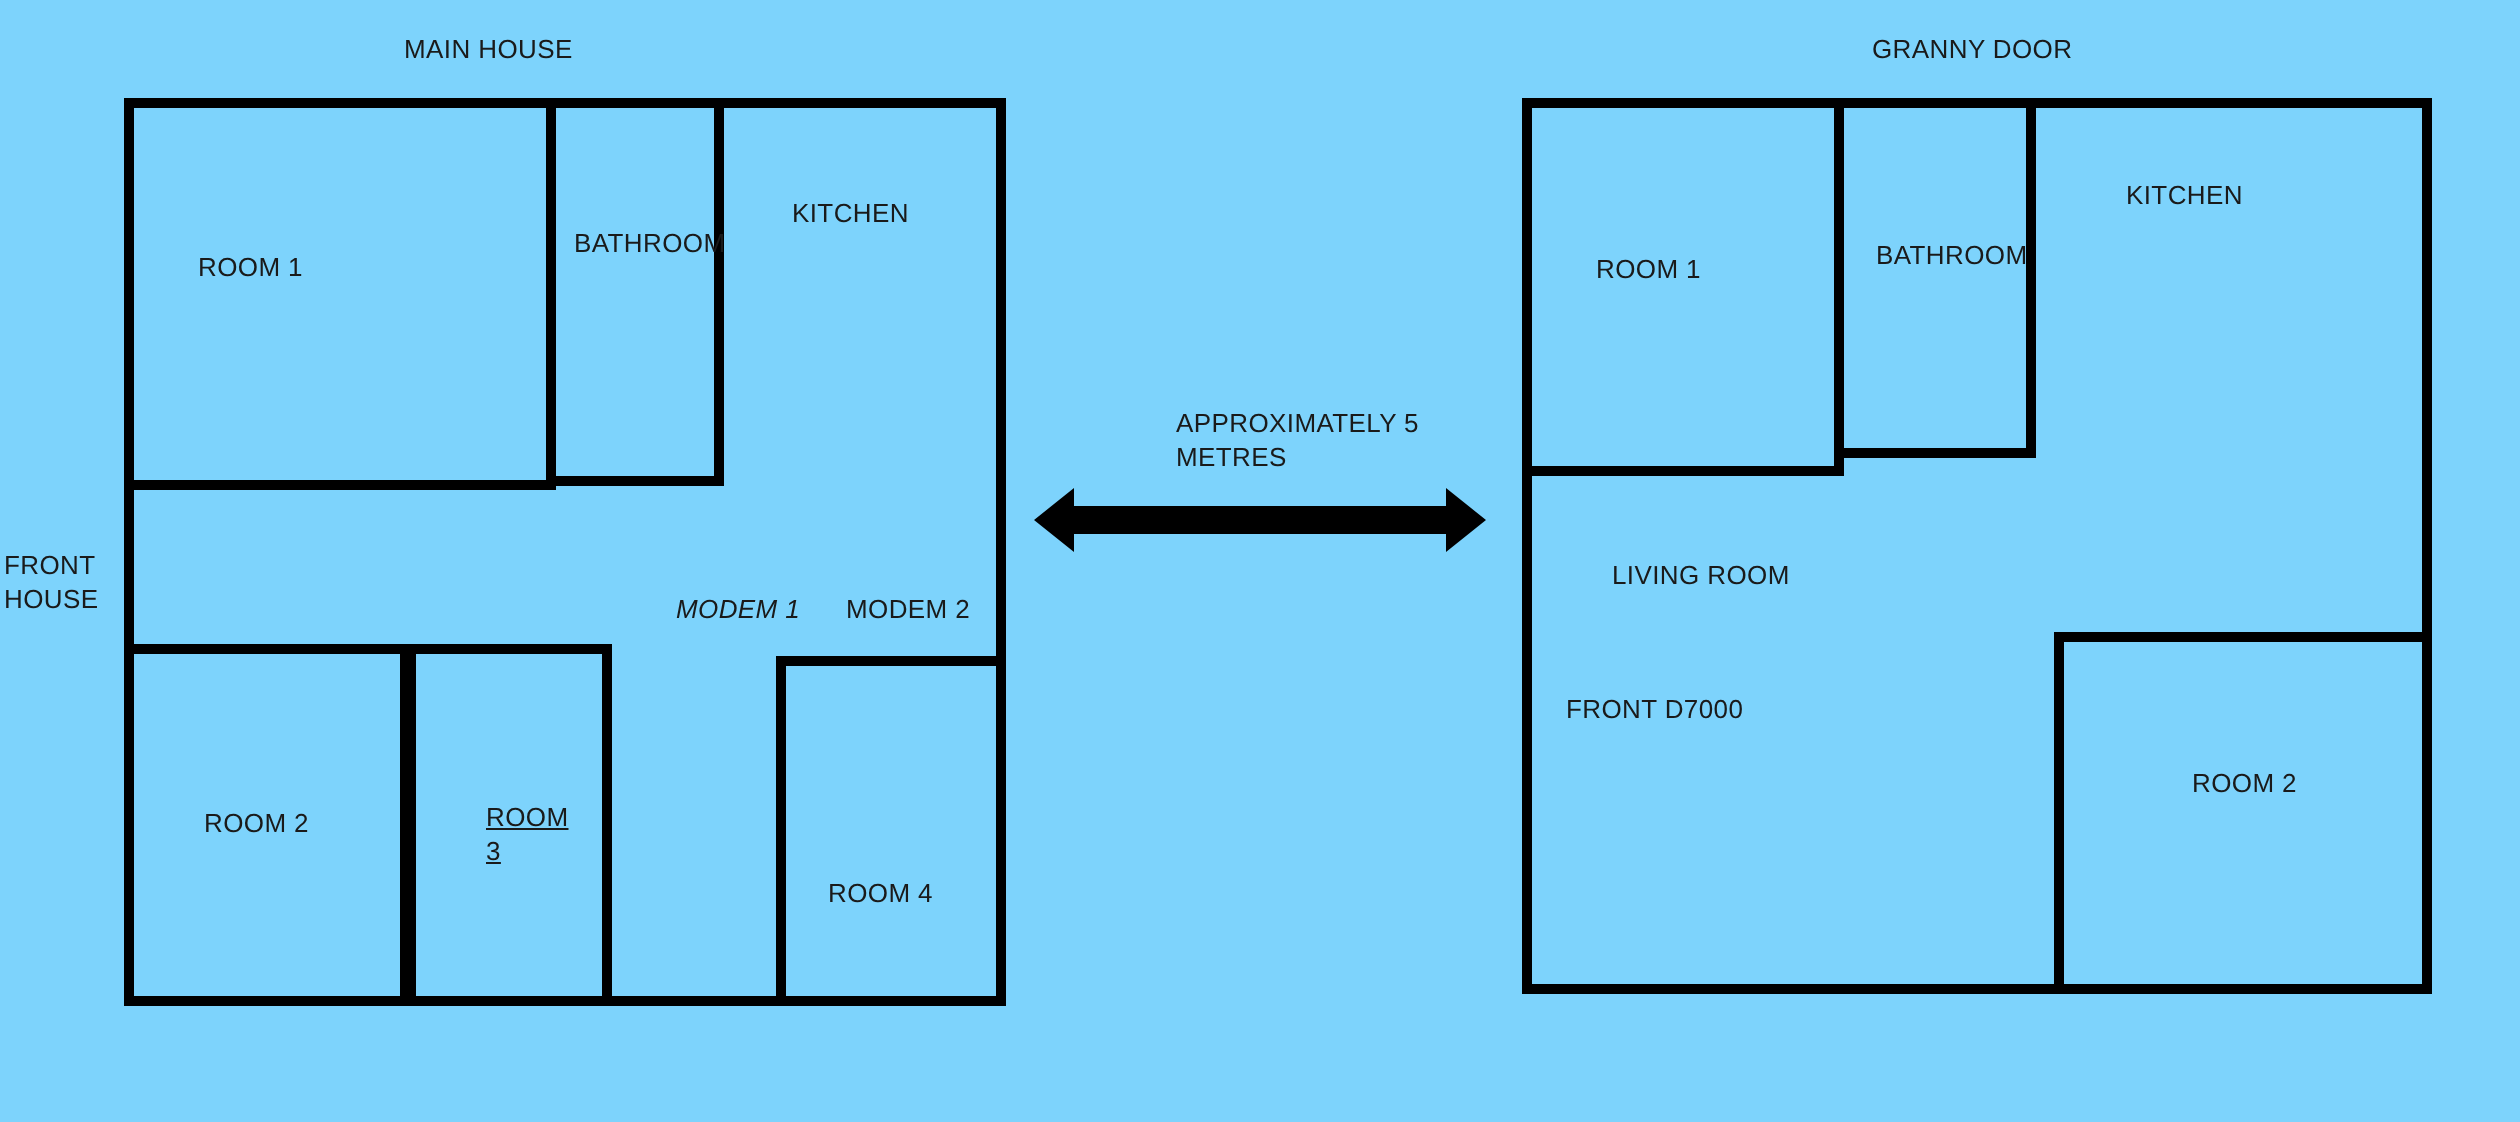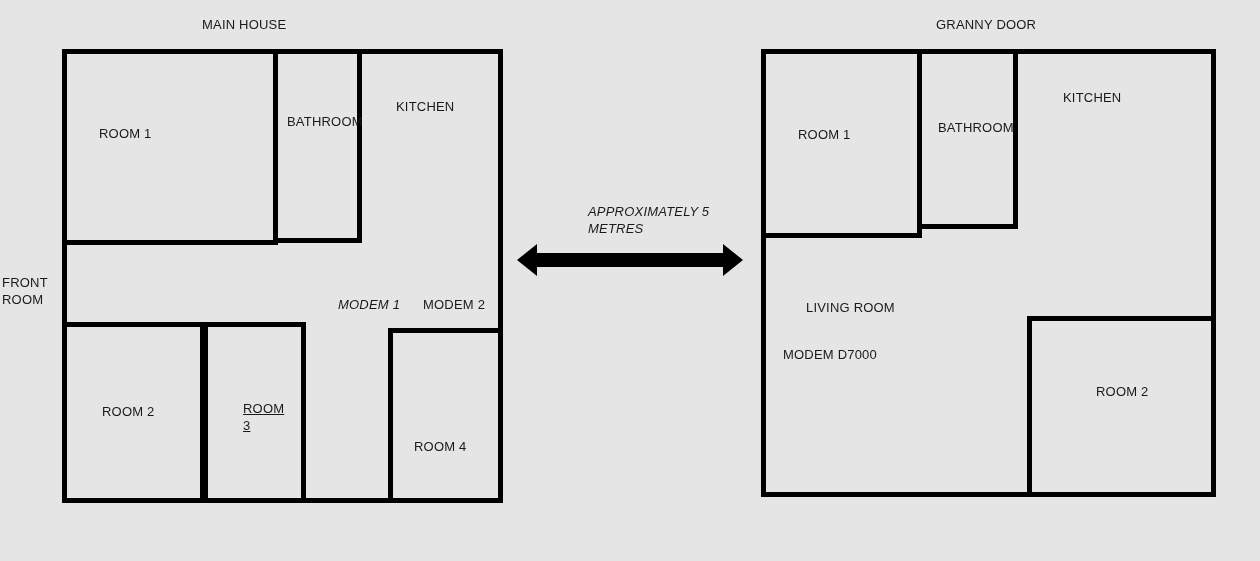--- a/index.html
+++ b/index.html
@@ -4,21 +4,21 @@
 <style>
   html, body {
     margin: 0;
     padding: 0;
     background: #ffffff;
   }
   #canvas {
     position: relative;
     width: 1260px;
     height: 561px;
-    background: #e5e5e5;
+    background: #7dd3fc;
     font-family: "Liberation Sans", sans-serif;
     overflow: hidden;
   }
   .label {
     position: absolute;
     color: #1a1a1a;
     font-size: 13px;
     line-height: 17px;
     white-space: pre;
     letter-spacing: 0.2px;
@@ -66,36 +66,36 @@
   <div class="wall" style="left:62px; top:240px; width:216px; height:5px;"></div>
   <div class="label" style="left:99px; top:125px;">ROOM 1</div>
 
   <div class="wall" style="left:357px; top:54px; width:5px; height:189px;"></div>
   <div class="wall" style="left:273px; top:238px; width:89px; height:5px;"></div>
   <div class="label" style="left:287px; top:113px;">BATHROOM</div>
 
   <div class="label" style="left:396px; top:98px;">KITCHEN</div>
 
   <div class="label" style="left:2px; top:274px;">FRONT
-ROOM</div>
+HOUSE</div>
 
   <div class="label" style="left:338px; top:296px;font-style:italic;">MODEM 1</div>
   <div class="label" style="left:423px; top:296px;text-align:center;">MODEM 2</div>
 
   <div class="box" style="left:62px; top:322px; width:143px; height:181px;"></div>
   <div class="label" style="left:102px; top:403px;">ROOM 2</div>
 
   <div class="box" style="left:203px; top:322px; width:103px; height:181px;"></div>
   <div class="label" style="left:243px; top:400px;text-decoration:underline;">ROOM
 3</div>
 
   <div class="box" style="left:388px; top:328px; width:115px; height:175px;"></div>
   <div class="label" style="left:414px; top:396px;margin-top:42px;">ROOM 4</div>
 
-  <div class="label" style="left:588px; top:203px;font-style:italic;">APPROXIMATELY 5
+  <div class="label" style="left:588px; top:203px;">APPROXIMATELY 5
 METRES</div>
 
   <svg class="arrow-svg" width="230" height="45" viewBox="0 0 230 45">
     <polygon points="2,22 22,6 22,15 208,15 208,6 228,22 208,38 208,29 22,29 22,38" fill="#000000"></polygon>
   </svg>
 
   <div class="title" style="left:936px; top:16px;">GRANNY DOOR</div>
 
   <div class="wall" style="left:761px; top:49px; width:5px; height:448px;"></div>
   <div class="wall" style="left:761px; top:49px; width:455px; height:5px;"></div>
@@ -105,21 +105,21 @@
   <div class="wall" style="left:917px; top:54px; width:5px; height:179px;"></div>
   <div class="wall" style="left:761px; top:233px; width:161px; height:5px;"></div>
   <div class="label" style="left:798px; top:126px;">ROOM 1</div>
 
   <div class="wall" style="left:1013px; top:54px; width:5px; height:175px;"></div>
   <div class="wall" style="left:917px; top:224px; width:101px; height:5px;"></div>
   <div class="label" style="left:938px; top:119px;">BATHROOM</div>
 
   <div class="label" style="left:1063px; top:89px;">KITCHEN</div>
 
-  <div class="label" style="left:806px; top:279px;margin-top:20px;">LIVING ROOM</div>
+  <div class="label" style="left:806px; top:279px;">LIVING ROOM</div>
 
-  <div class="label" style="left:783px; top:346px;">MODEM D7000</div>
+  <div class="label" style="left:783px; top:346px;">FRONT D7000</div>
 
   <div class="wall" style="left:1027px; top:316px; width:189px; height:5px;"></div>
   <div class="wall" style="left:1027px; top:316px; width:5px; height:181px;"></div>
   <div class="label" style="left:1096px; top:383px;">ROOM 2</div>
 
 </div>
 
 </body></html>

